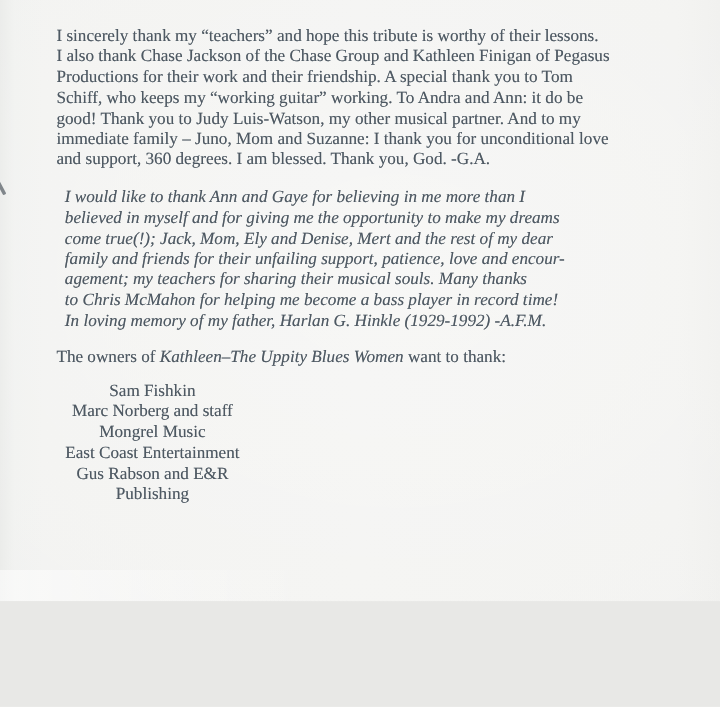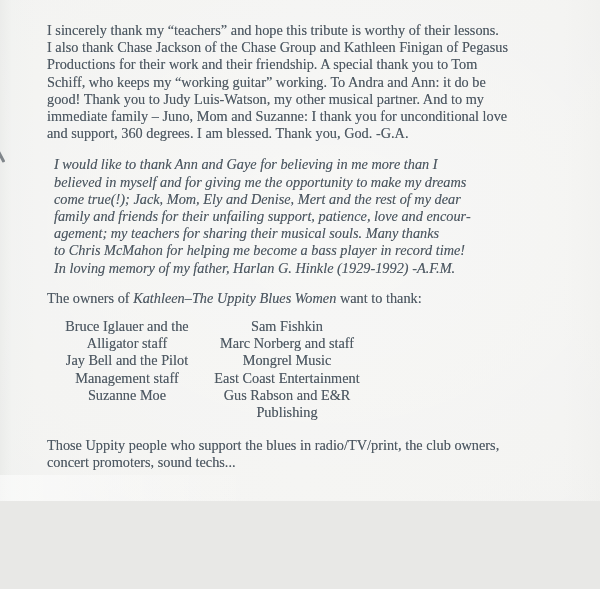--- a/index.html
+++ b/index.html
@@ -82,29 +82,22 @@
 believed in myself and for giving me the opportunity to make my dreams
 come true(!); Jack, Mom, Ely and Denise, Mert and the rest of my dear
 family and friends for their unfailing support, patience, love and encour-
 agement; my teachers for sharing their musical souls. Many thanks
 to Chris McMahon for helping me become a bass player in record time!
 In loving memory of my father, Harlan G. Hinkle (1929-1992) -A.F.M.</p>
 
   <p class="para members"><span>The owners of </span><span class="italic">Kathleen–The Uppity Blues Women</span><span> want to thank:</span></p>
 
   <div class="columns">
-    <div class="col">Bruce Iglauer and the
-Alligator staff
-Jay Bell and the Pilot
-Management staff
-Suzanne Moe</div>
     <div class="col">Sam Fishkin
 Marc Norberg and staff
 Mongrel Music
 East Coast Entertainment
 Gus Rabson and E&amp;R
 Publishing</div>
   </div>
 
-  <p class="para p3">Those Uppity people who support the blues in radio/TV/print, the club owners,
-concert promoters, sound techs...</p>
 
 </div>
 
 </body></html>

